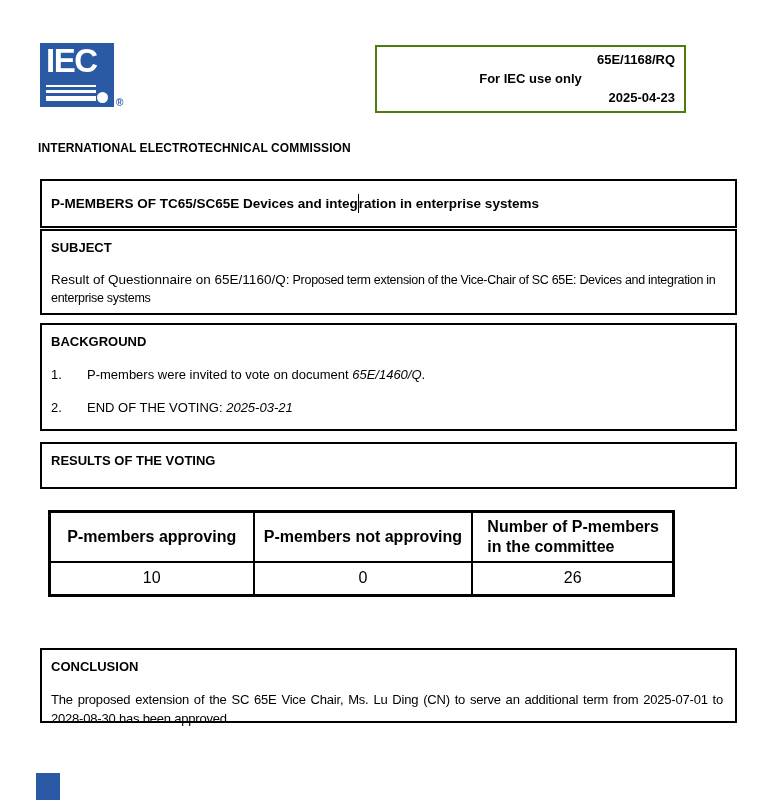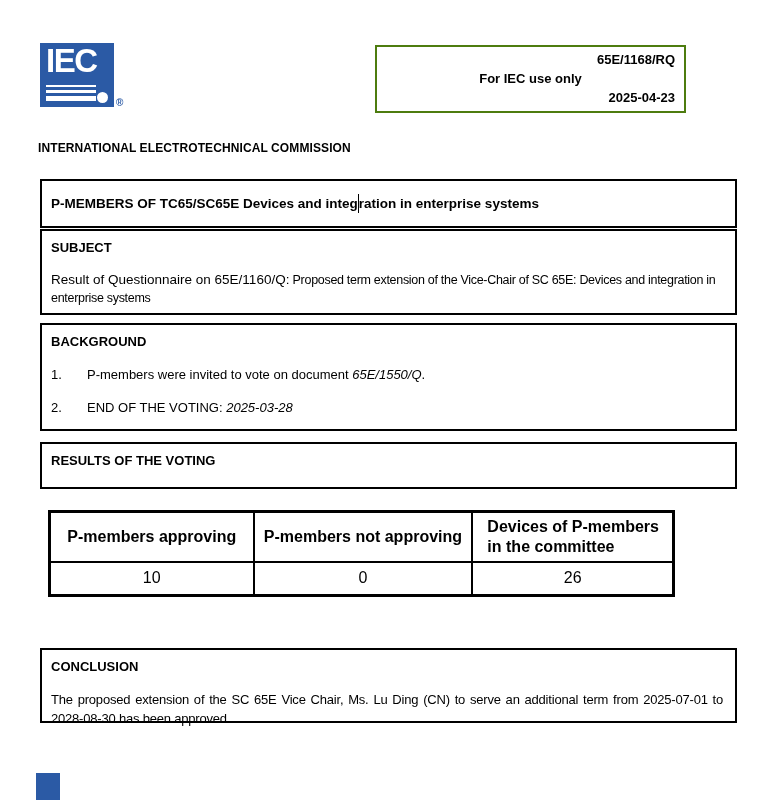--- a/index.html
+++ b/index.html
@@ -145,39 +145,39 @@
     <div class="section-h">SUBJECT</div>
     <div class="subject-body">
       <span>Result of Questionnaire on 65E/1160/Q:</span><span class="narrow"> Proposed term extension of the Vice-Chair of SC 65E: Devices and integration in enterprise systems</span>
     </div>
   </div>
 
   <div class="frame section background-box">
     <div class="section-h">BACKGROUND</div>
     <div class="bg-item">
       <span class="bg-num">1.</span>
-      <span><span>P-members were invited to vote on document </span><span class="em">65E/1550/Q</span><span>.</span></span>
+      <span><span>P-members were invited to vote on document </span><span class="em">65E/1460/Q</span><span>.</span></span>
     </div>
     <div class="bg-item">
       <span class="bg-num">2.</span>
-      <span><span>END OF THE VOTING: </span><span class="em">2025-03-28</span><span></span></span>
+      <span><span>END OF THE VOTING: </span><span class="em">2025-03-21</span><span></span></span>
     </div>
   </div>
 
   <div class="frame section results-box">
     <div class="section-h">RESULTS OF THE VOTING</div>
   </div>
 
   <table class="vote-table">
     <tbody>
         <tr>
       <th class="c1">P-members approving</th>
       <th class="c2">P-members not approving</th>
       <th class="c3 left">
-        <span>Devices of P-members</span><br>
+        <span>Number of P-members</span><br>
         <span>in the committee</span>
       </th>
     </tr>
     <tr>
       <td>10</td>
       <td>0</td>
       <td>26</td>
     </tr>
   </tbody>
     </table>

